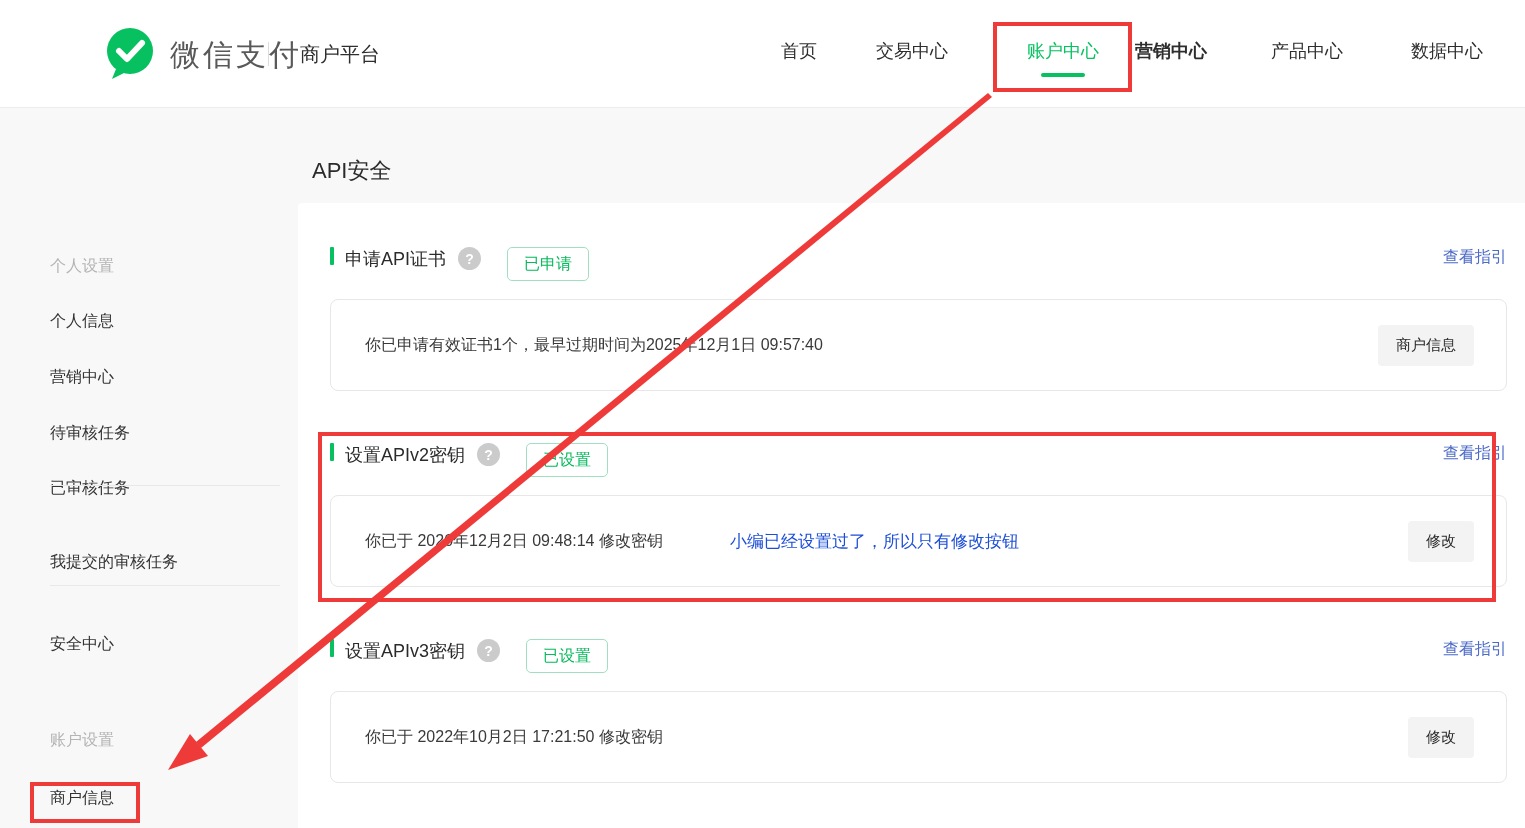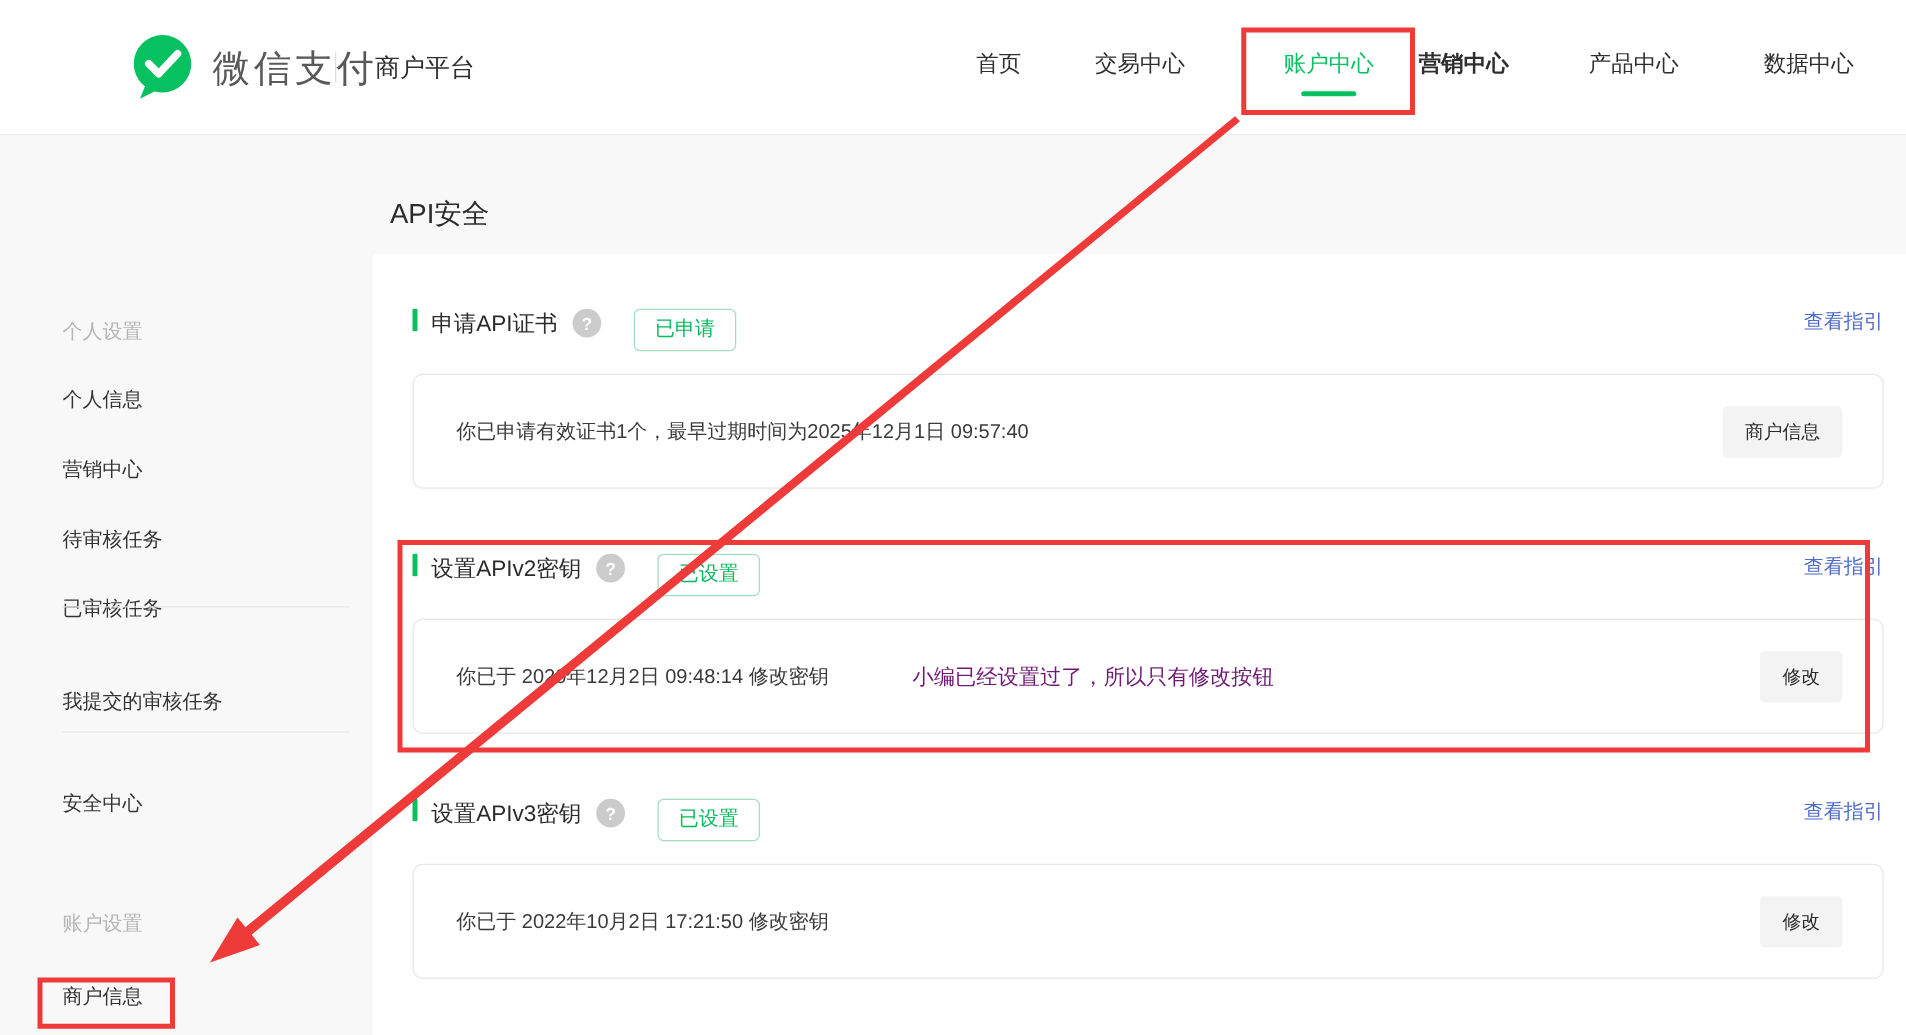--- a/index.html
+++ b/index.html
@@ -33,21 +33,21 @@
   .card { position:absolute; left:298px; top:203px; width:1241px; height:700px; background:#fff; border-radius:4px; padding:44px 32px; z-index:1; }
   .section + .section { margin-top:52px; }
   .sec-head { display:flex; align-items:flex-start; height:34px; }
   .sec-bar { width:4px; height:18px; background:#07c160; margin-right:11px; border-radius:1px; }
   .sec-title { font-size:18px; color:#2b2b2b; }
   .help { width:23px; height:23px; border-radius:50%; background:#cbcbcb; color:#fff; font-size:14px; font-weight:bold; display:flex; align-items:center; justify-content:center; margin-left:12px; cursor:pointer; flex:0 0 auto; }
   .badge { margin-left:26px; border:1px solid #a2dfc0; color:#09b95c; font-size:16px; padding:8px 16px; border-radius:5px; background:#fff; line-height:1; }
   .guide { margin-left:auto; font-size:16px; color:#4d6bc8; cursor:pointer; text-decoration:none; }
   .info-box { margin-top:18px; height:92px; border:1px solid #e7e7e7; border-radius:8px; display:flex; align-items:center; padding:0 32px 0 34px; background:#fff; }
   .info-text { font-size:16px; color:#3a3a3a; }
-  .note { margin-left:67px; font-size:17px; color:#701a75; }
+  .note { margin-left:67px; font-size:17px; color:#1d4ed8; }
   .btn { margin-left:auto; background:#f3f3f3; border:none; border-radius:4px; font-size:15px; color:#2b2b2b; padding:11px 18px; cursor:pointer; font-family:inherit; white-space:nowrap; }
 
   
   .anno-box { position:absolute; border:4px solid #ee3a38; pointer-events:none; z-index:5; }
   #anno-nav { left:993px; top:22px; width:139px; height:70px; }
   #anno-section { left:318px; top:432px; width:1178px; height:170px; }
   #anno-sidebar { left:30px; top:782px; width:110px; height:41px; }
   .arrow-svg { position:absolute; left:0; top:0; pointer-events:none; z-index:5; }
 </style>
 </head>

